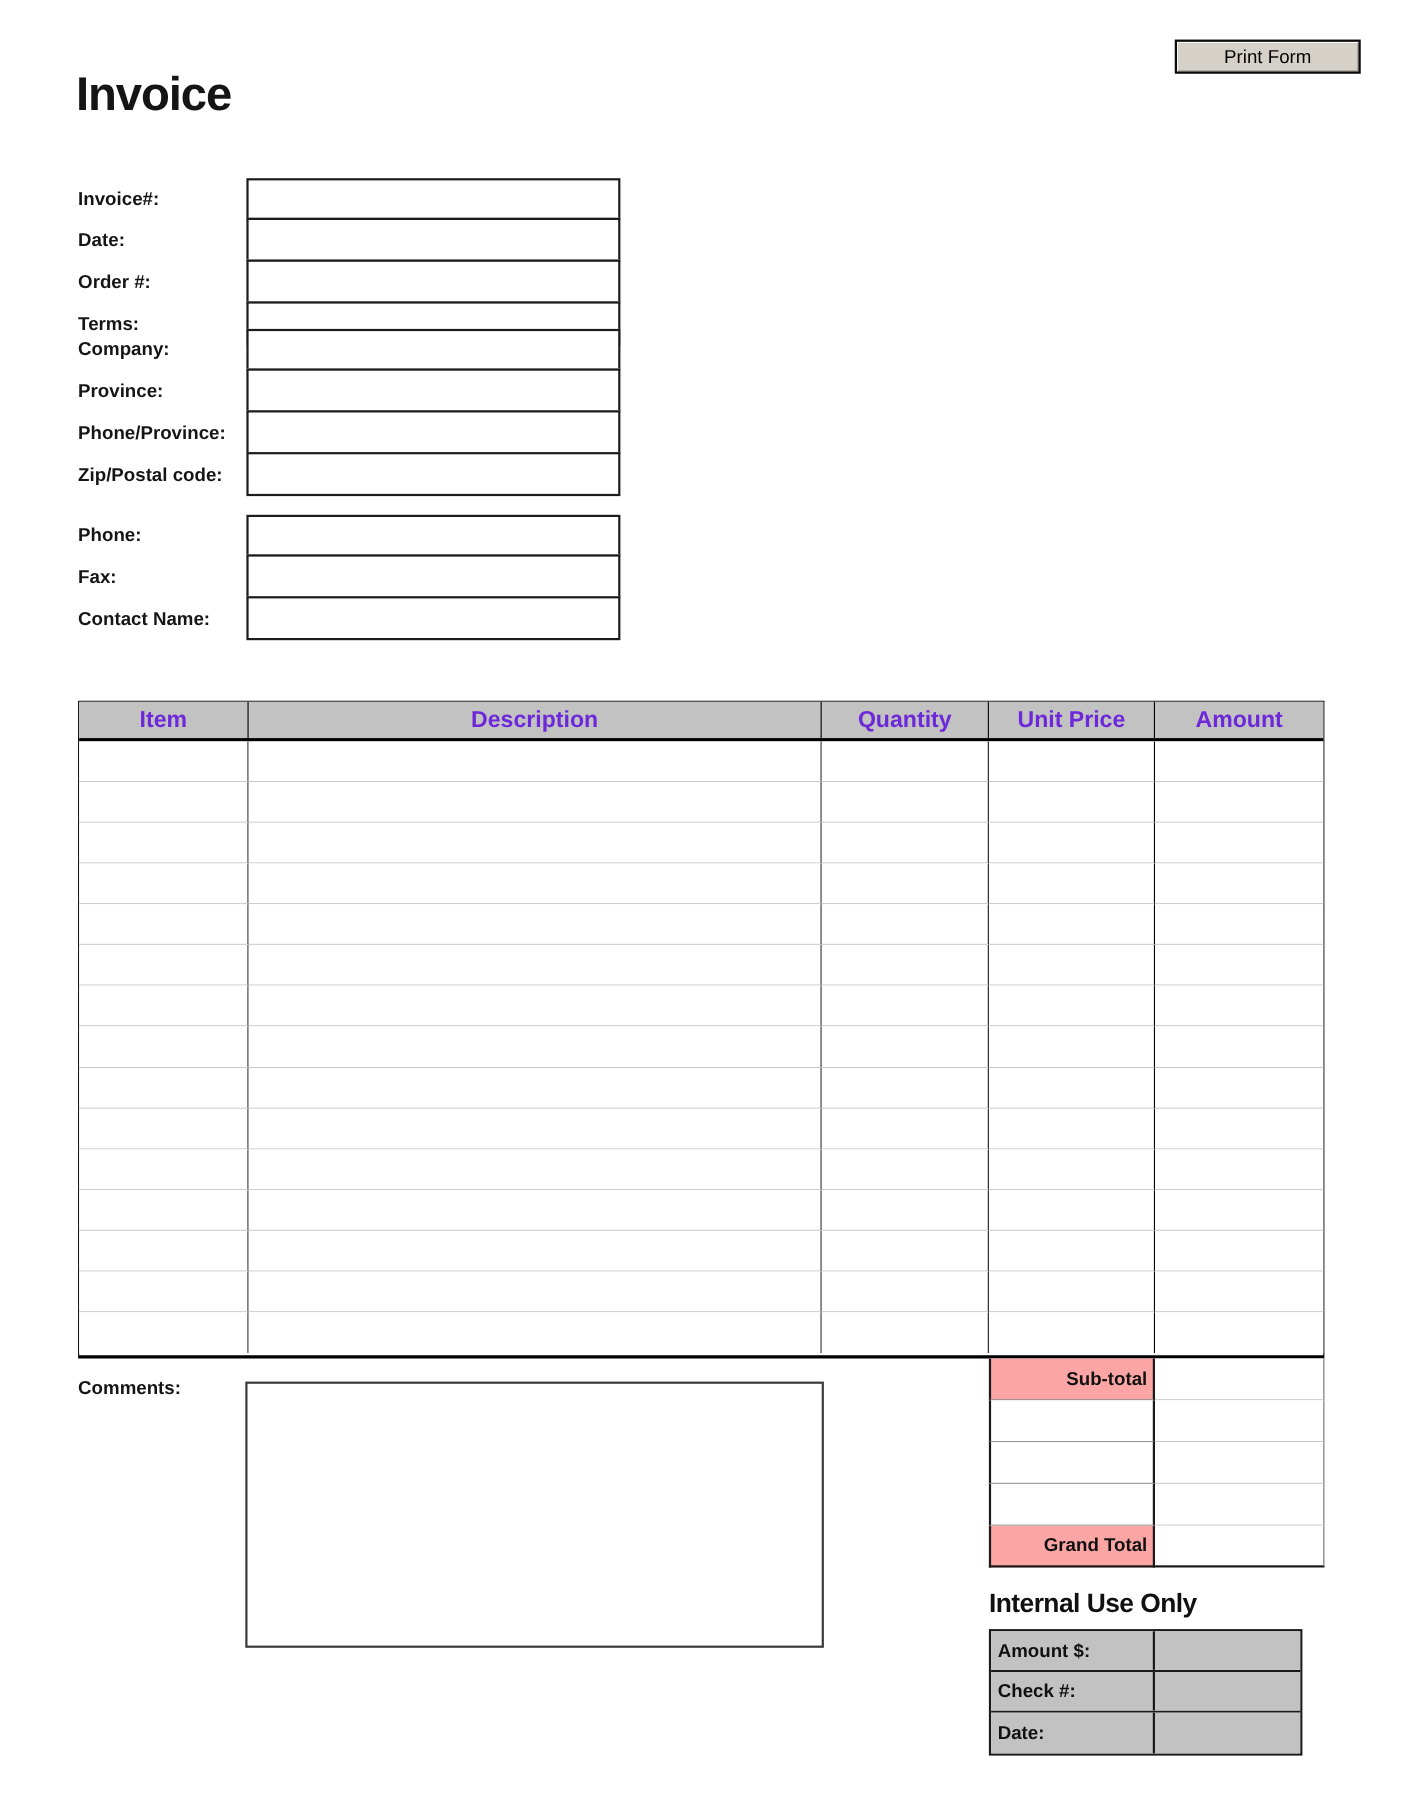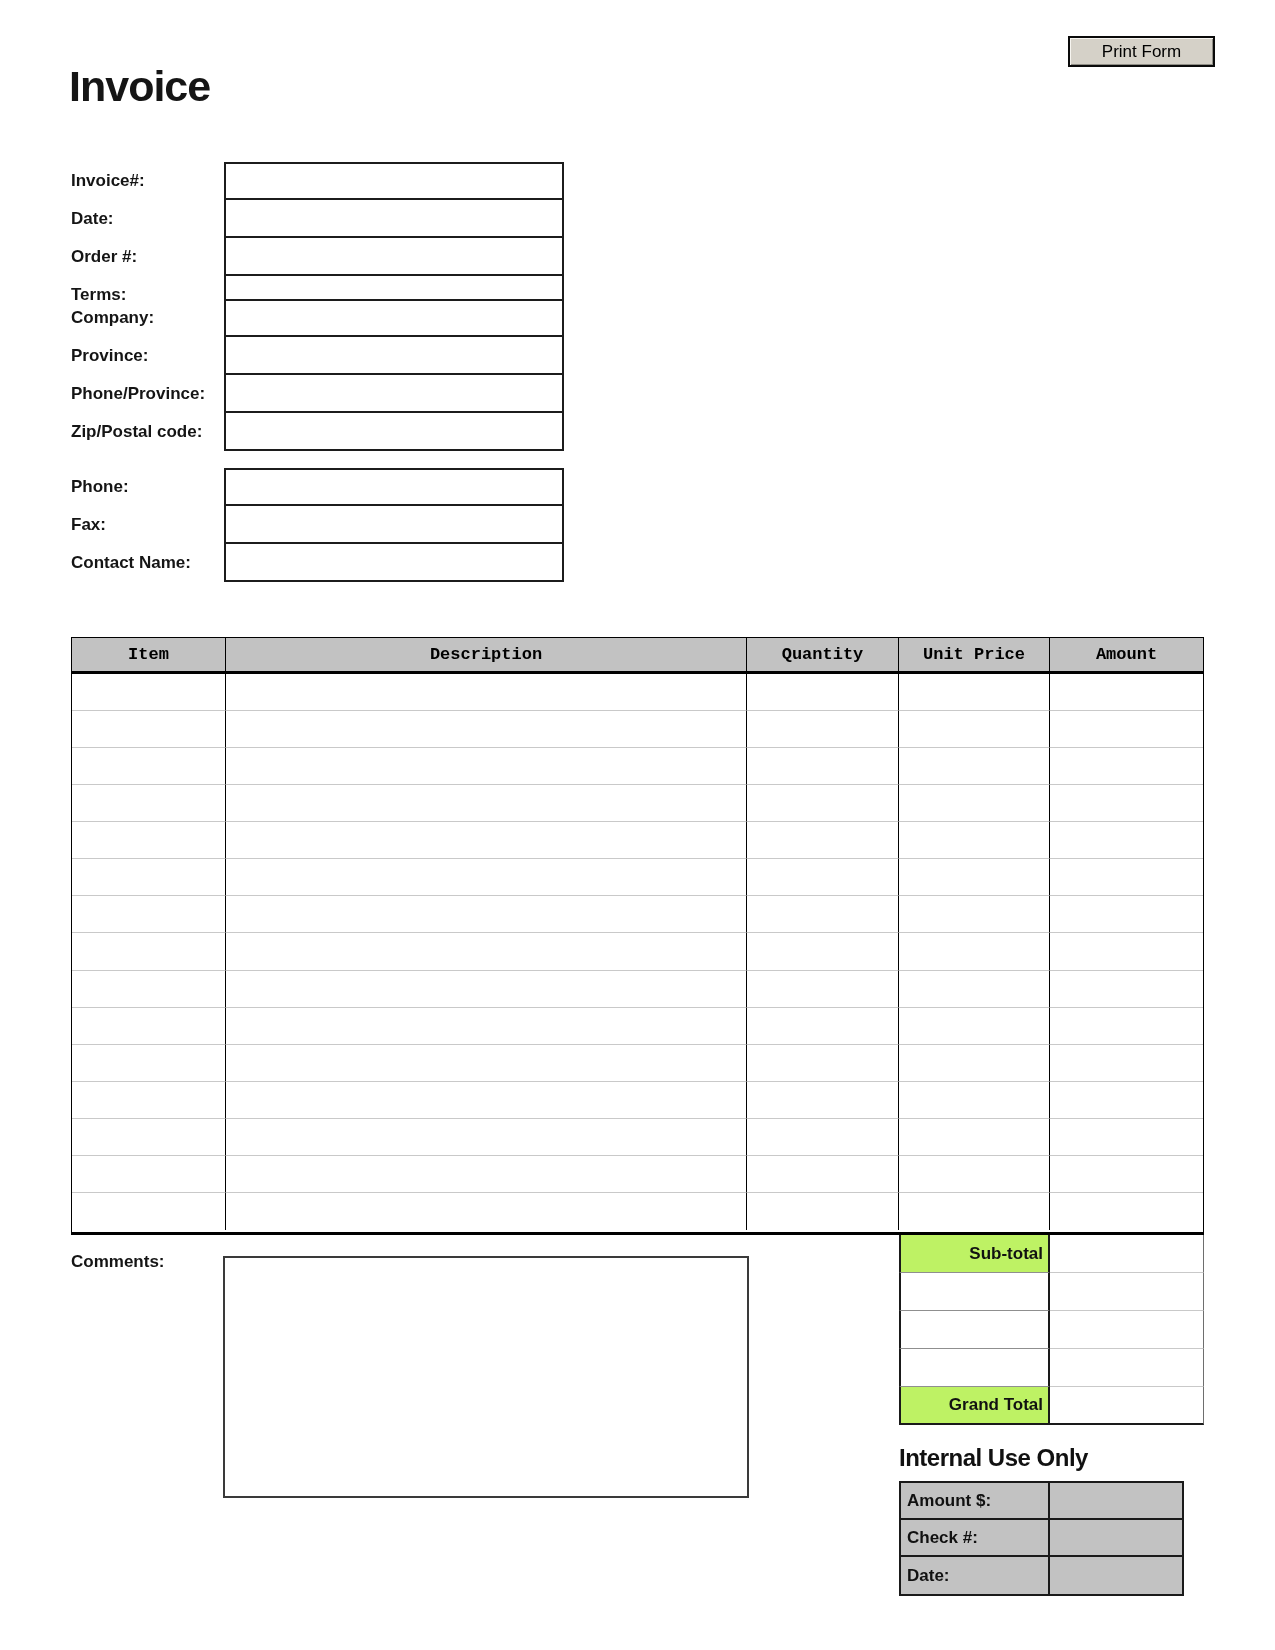--- a/index.html
+++ b/index.html
@@ -2,21 +2,21 @@
 <html><head>
 <meta charset="utf-8">
 <style>
   * { margin:0; padding:0; box-sizing:border-box; }
   html,body { background:#ffffff; }
   body { font-family:"Liberation Sans", sans-serif; color:#1a1a1a; }
   .page { position:relative; width:1275px; height:1650px; background:#fff; overflow:hidden; }
 
   
   .print-btn {
-    position:absolute; left:1068px; top:36px; width:147px; height:31px;
+    position:absolute; left:1068px; top:36px; width:169px; height:31px;
     background:#d5d1c8; border:2px solid #0a0a0a;
     box-shadow: inset 1px 1px 0 #f7f5f0, inset -1px -1px 0 #8f8d85;
     font-family:"Liberation Sans", sans-serif; font-size:17px; color:#000;
     cursor:pointer;
   }
 
   .title {
     position:absolute; left:69px; top:62px;
     font-size:43px; font-weight:700; letter-spacing:-1px; color:#151515;text-align:right;
   }
@@ -41,44 +41,43 @@
   .items-table {
     position:absolute; left:71px; top:637px; width:1133px; height:598px;
     border:1px solid #000; border-bottom:3px solid #000;
   }
   .thead {
     display:grid; grid-template-columns:154px 521px 152px 151px 1fr;
     height:36px; background:#c2c2c2; border-bottom:3px solid #000;
   }
   .th {
     display:flex; align-items:center; justify-content:center;
-    font-weight:700; font-size:17px; color:#000000;
+    font-weight:700; font-size:21px; color:#6d28d9;
     border-right:1px solid #000;
-    font-family:Liberation Mono, monospace;
   }
   .th:last-child { border-right:none; }
   .tbody { display:grid; grid-template-rows:repeat(15,1fr); height:556px; }
   .trow { display:grid; grid-template-columns:154px 521px 152px 151px 1fr; }
   .td { border-right:1px solid #000; border-bottom:1px solid #c9c9c9; background:#fff; }
   .td:last-child { border-right:none; }
   .trow:last-child .td { border-bottom:none; }
 
   
   .totals {
     position:absolute; left:899px; top:1235px; width:305px; height:190px;
     display:grid; grid-template-rows:repeat(5,1fr);
   }
   .totrow { display:grid; grid-template-columns:151px 1fr; }
   .tot-label {
     border-left:2px solid #1a1a1a; border-right:2px solid #1a1a1a;
     border-bottom:1px solid #8f8f8f; background:#fff;
     display:flex; align-items:center; justify-content:flex-end;
     padding-right:5px; font-weight:700; font-size:17px; color:#111;
   }
-  .tot-label.shaded { background:#bef264; }
+  .tot-label.shaded { background:#fca5a5; }
   .tot-value { border-right:1px solid #6e6e6e; border-bottom:1px solid #c9c9c9; background:#fff; }
   .totrow:last-child .tot-label,
   .totrow:last-child .tot-value { border-bottom:2px solid #1a1a1a; }
 
   
   .comments-label {
     position:absolute; left:71px; top:1252px;
     font-weight:700; font-size:17px; color:#151515;
   }
   .comments-box {

